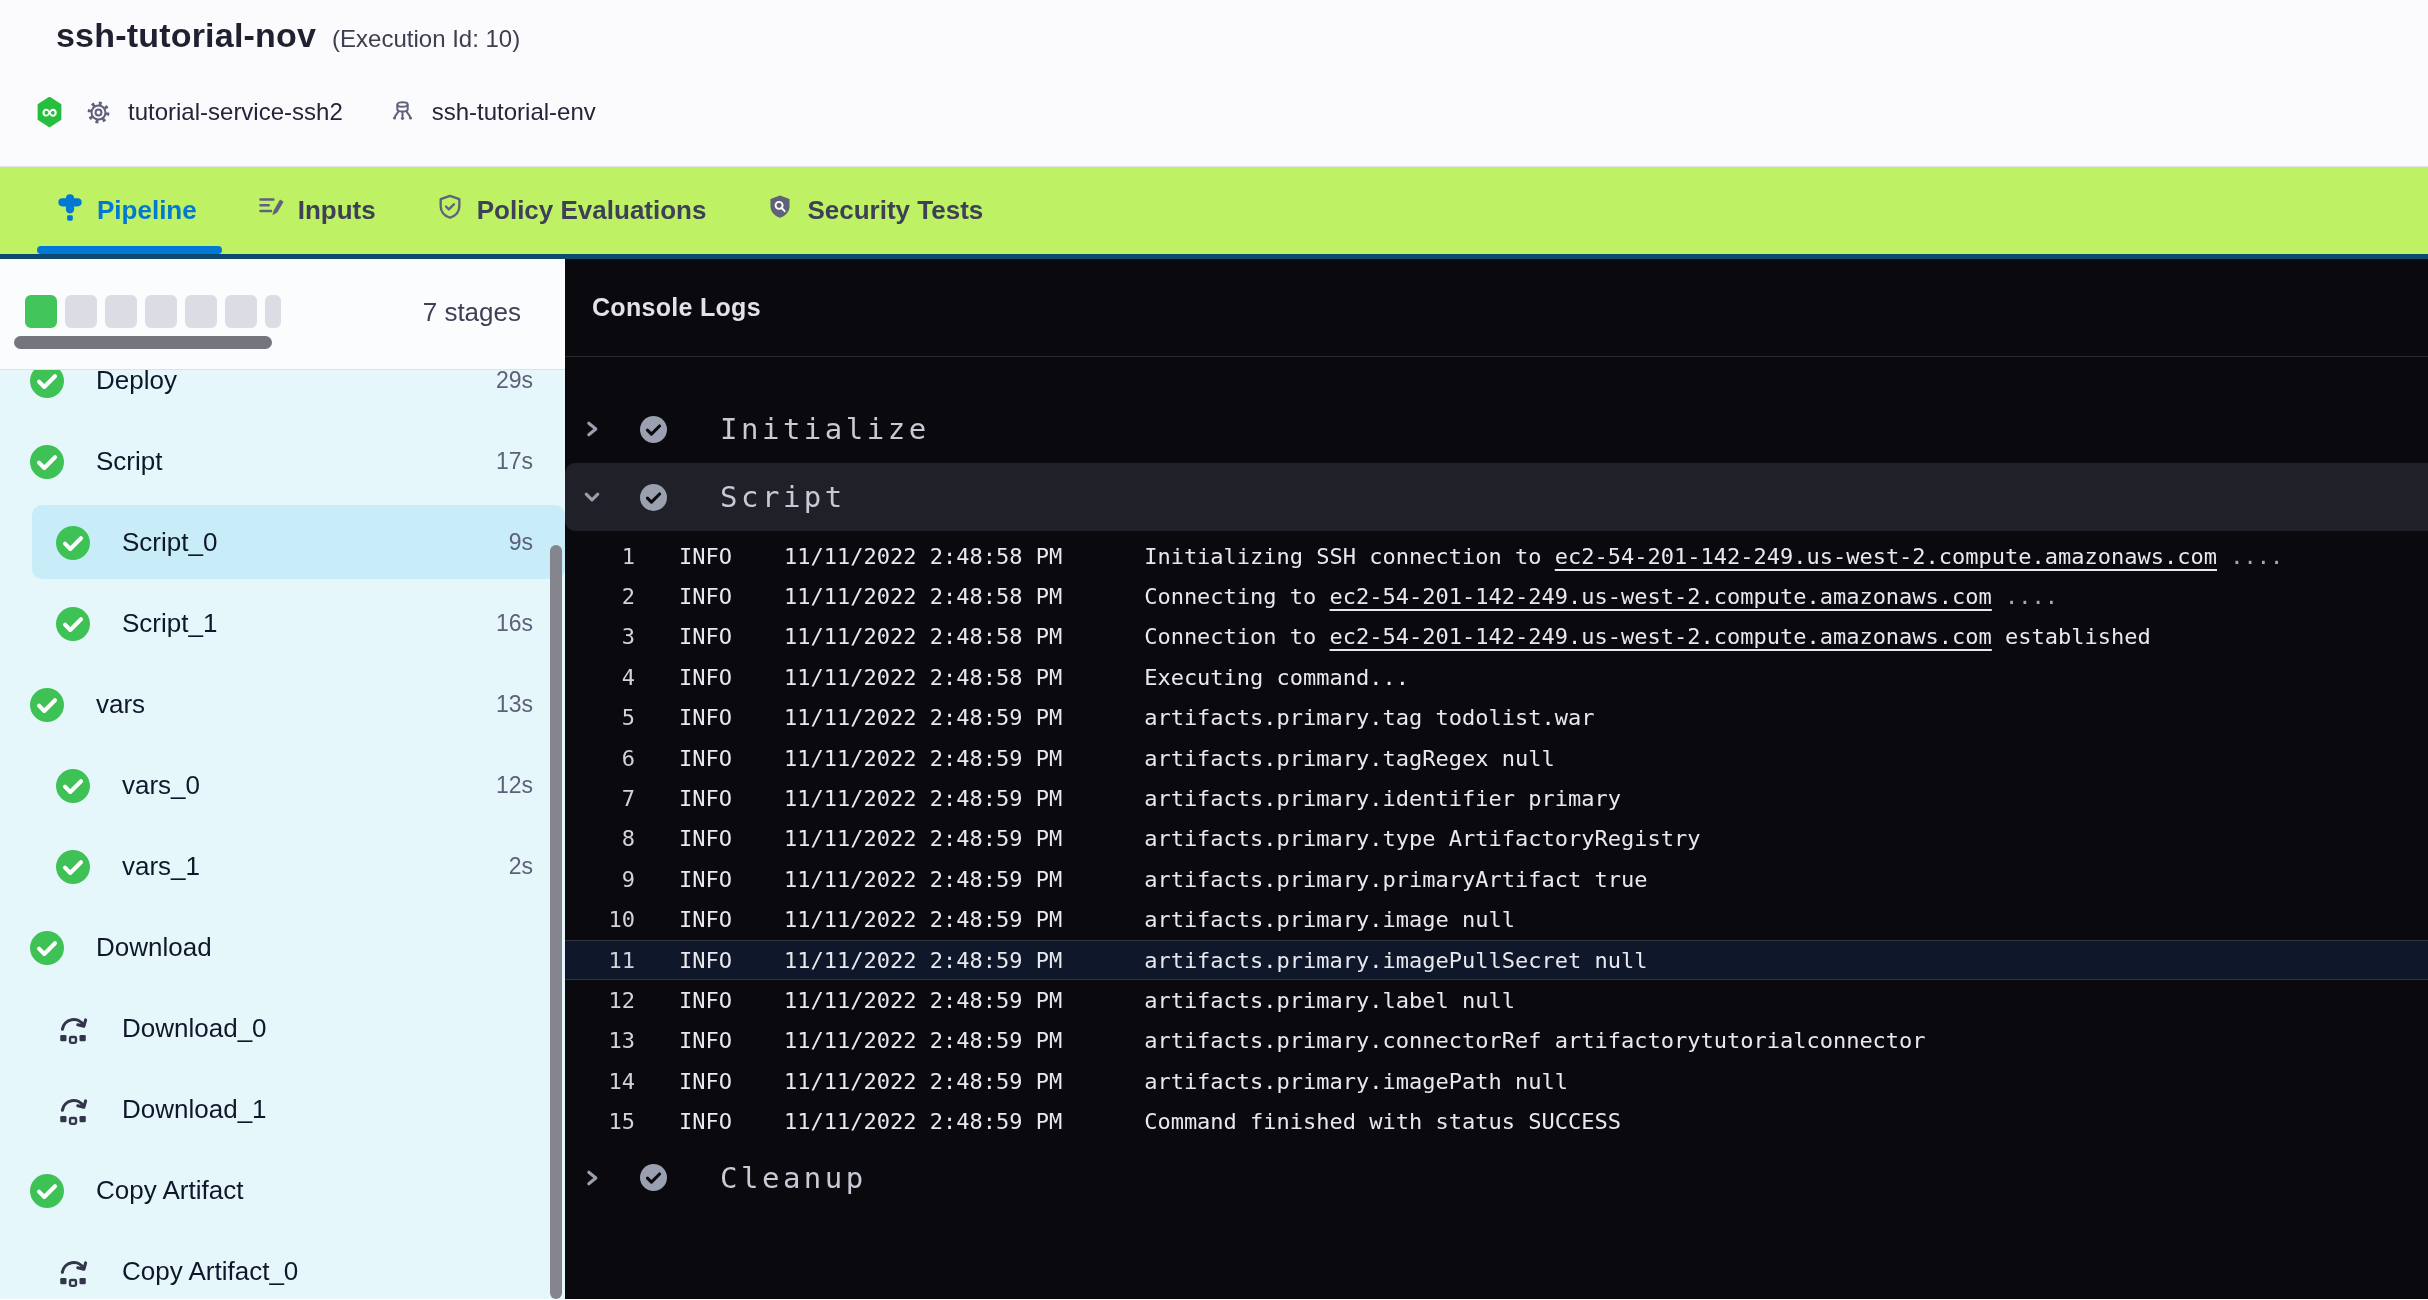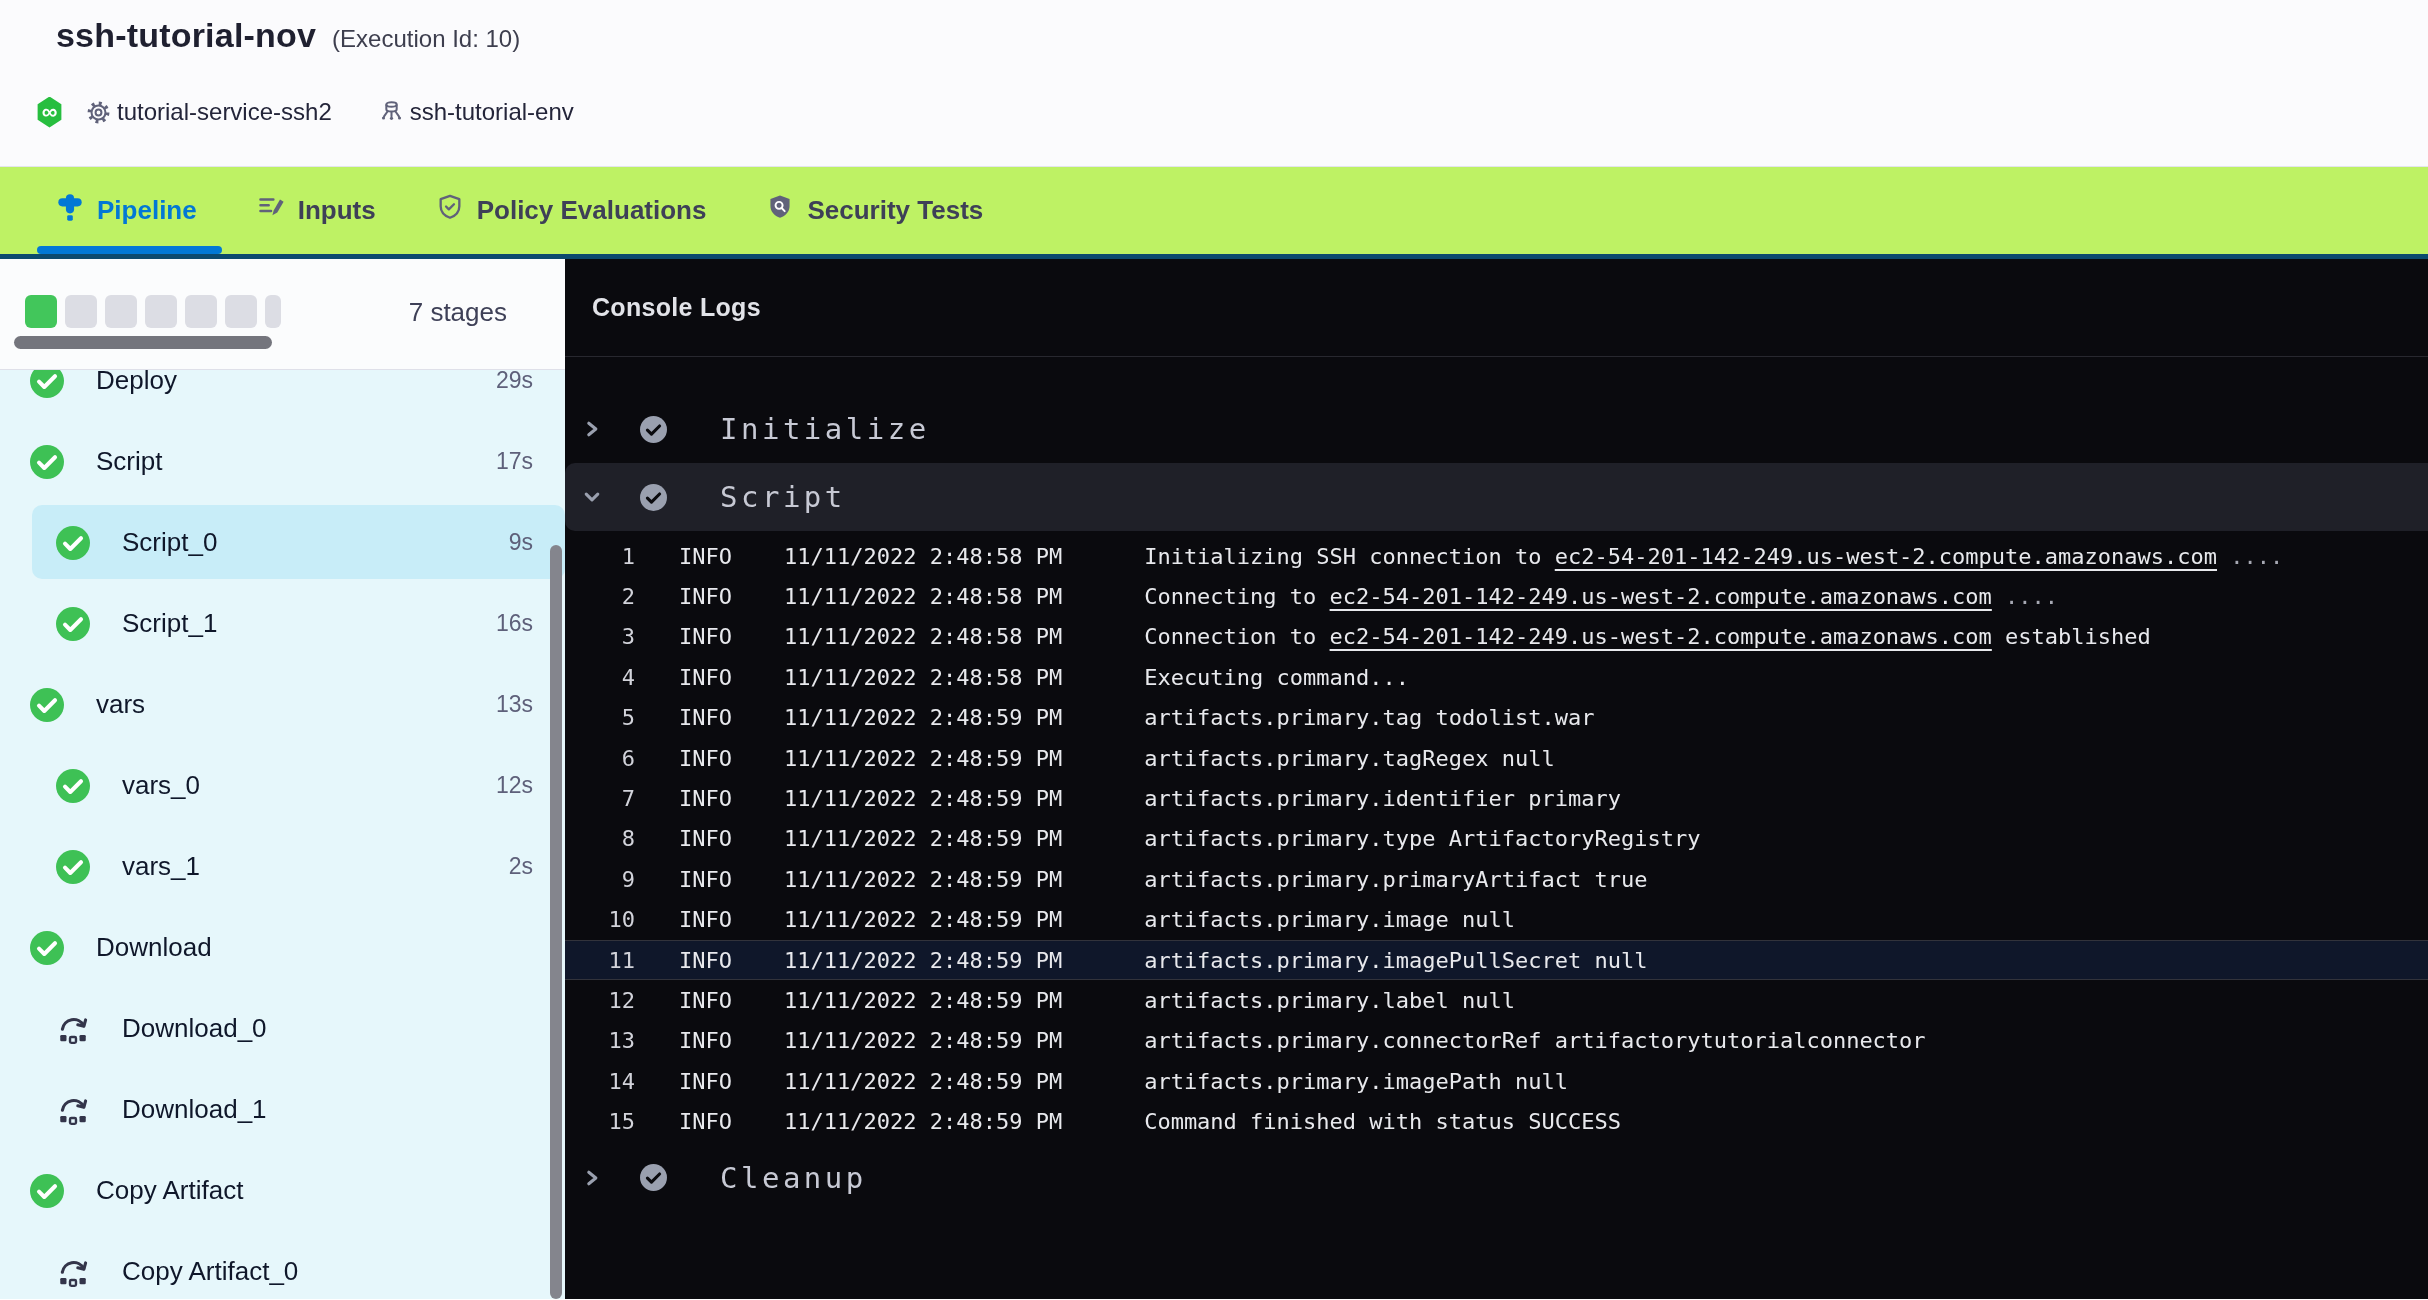--- a/index.html
+++ b/index.html
@@ -8,21 +8,21 @@
 
   
   .top-header{height:166px;background:#FBFBFD;position:relative}
   .title-row{position:absolute;left:56px;top:16px;display:flex;align-items:baseline;gap:16px}
   .page-title{font-size:34px;font-weight:700;color:#1F2030;letter-spacing:.2px}
   .exec-id{font-size:24px;color:#3D3E4E}
   .meta-row{position:absolute;left:36px;top:90px;display:flex;align-items:center;height:44px}
   .hex-badge{width:27px;height:31px;background:#27BE3F;display:flex;align-items:center;justify-content:center;
     clip-path:polygon(50% 0%,94% 25%,94% 75%,50% 100%,6% 75%,6% 25%);color:#fff;font-weight:700;font-size:22px}
   .meta-icon{margin-left:22px;display:flex;align-items:center}
-  .meta-text{font-size:24px;color:#24253A;margin-left:5px}
+  .meta-text{font-size:24px;color:#24253A;margin-left:16px}
   .env-icon{margin-left:46px}
 
   
   .tab-bar{height:93px;border-top:1px solid #E4E5EC;border-bottom:5px solid #0c4a6e;background:#bef264;
     display:flex;align-items:center;padding-left:56px;box-sizing:border-box}
   .tab{display:flex;align-items:center;gap:13px;font-size:26px;font-weight:600;color:#3E4057;
     margin-right:60px;height:100%;position:relative;cursor:pointer}
   .tab.active{color:#0278D5}
   .tab.active::after{content:'';position:absolute;bottom:0;left:-19px;width:185px;height:8px;
     border-radius:5px;background:#0278D5}
@@ -30,21 +30,21 @@
   
   .content{display:flex;height:1040px}
 
   
   .sidebar{width:565px;min-width:565px;display:flex;flex-direction:column;position:relative;background:#E6F7FB}
   .sidebar-header{height:110px;background:#FBFCFD;border-bottom:1px solid #DFE0E9;position:relative}
   .segments{position:absolute;left:25px;top:36px;display:flex;gap:8px;overflow:hidden;width:265px}
   .segment{width:32px;min-width:32px;height:33px;border-radius:6px;background:#DCDDE4}
   .segment.done{background:#42C65B}
   .segment:last-child{width:16px;min-width:16px}
-  .stages-label{position:absolute;right:58px;top:38px;font-size:26px;color:#3E4057}
+  .stages-label{position:absolute;right:44px;top:38px;font-size:26px;color:#3E4057}
   .hscrollbar{position:absolute;left:14px;top:77px;width:258px;height:13px;border-radius:7px;background:#74757D}
   .stage-list{flex:1;overflow:hidden;position:relative}
   .stage-rows{margin-top:-30px}
   .stage-row{height:81px;display:flex;align-items:center;position:relative;cursor:pointer}
   .stage-row .s-icon{margin-left:30px;width:34px;height:34px;position:relative;z-index:1;flex:none}
   .stage-row.child .s-icon{margin-left:56px}
   .stage-row .s-icon svg{width:34px;height:34px;display:block}
   .stage-row .s-label{margin-left:32px;font-size:26px;color:#0f172a;position:relative;z-index:1;white-space:nowrap}
   .stage-row .s-dur{position:absolute;right:32px;font-size:23px;color:#5E607A;z-index:1}
   .stage-row.selected::before{content:'';position:absolute;left:32px;right:0;top:3px;bottom:4px;

